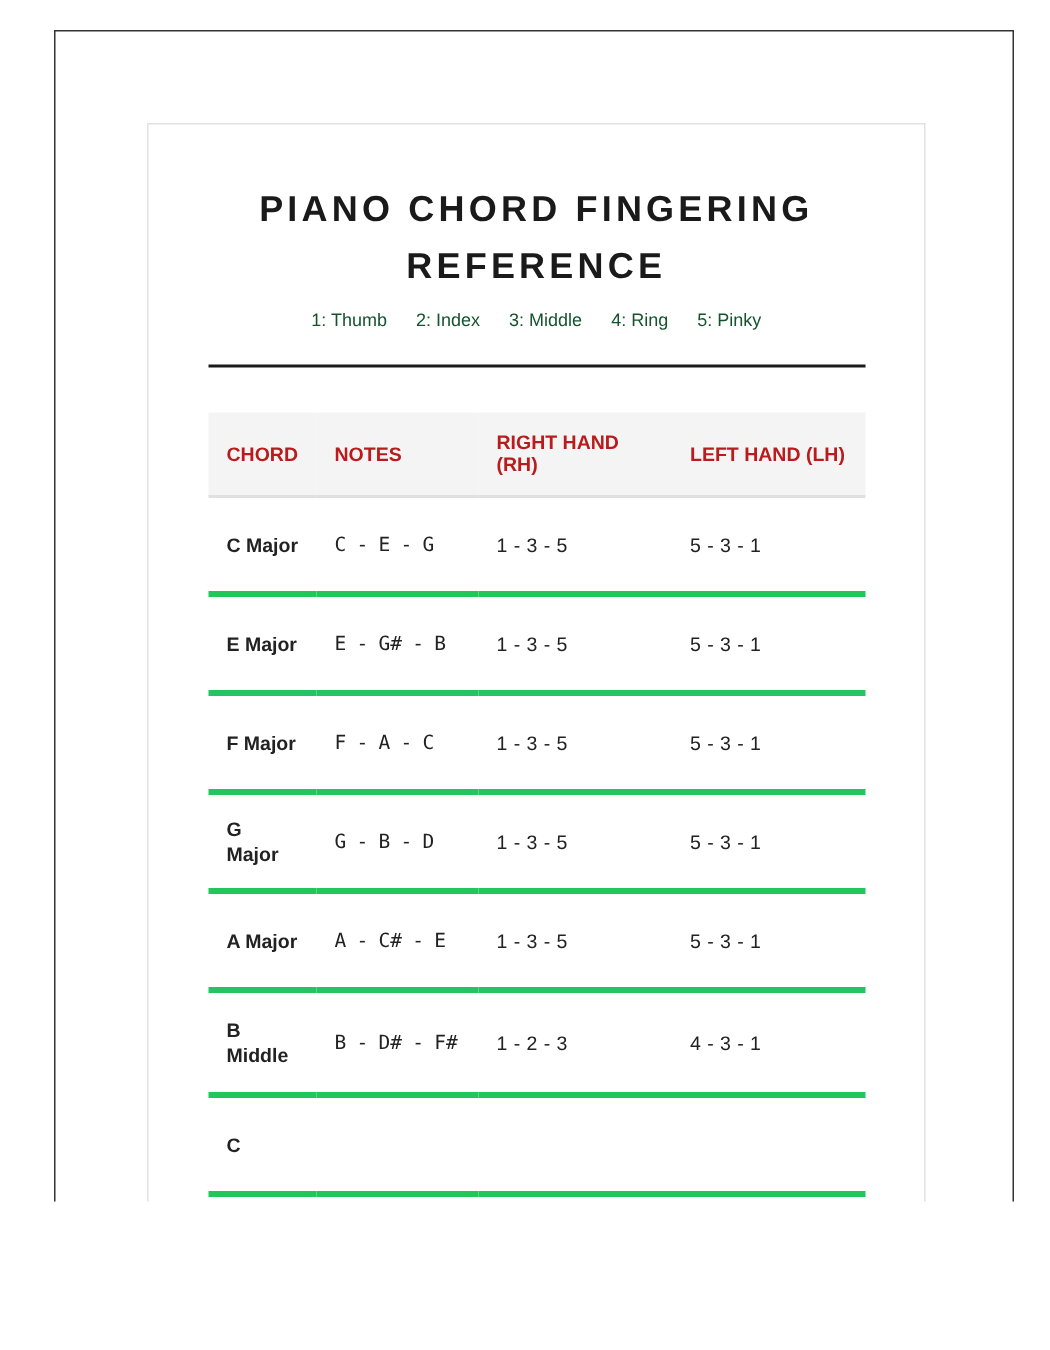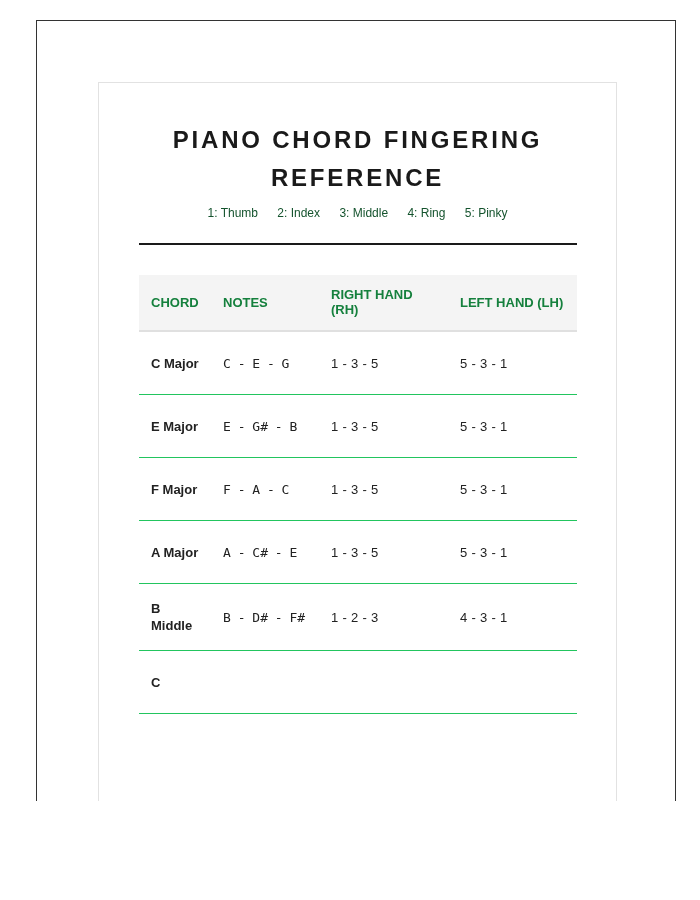--- a/index.html
+++ b/index.html
@@ -72,28 +72,28 @@
       width: 438px;
       border-collapse: collapse;
       table-layout: fixed;
     }
     table.chords thead th {
       background: #f4f4f4;
       border-bottom: 2px solid #e0e0e0;
       text-align: left;
       font-size: 13px;
       font-weight: bold;
-      color: #15803d;
+      color: #b91c1c;
       padding: 11px 12px 12px 12px;
       height: 32px;
       line-height: 15px;
       vertical-align: middle;
     }
     table.chords tbody td {
-      border-bottom: 1px solid #22c55e;
+      border-bottom: 4px solid #22c55e;
       padding: 0 12px;
       height: 62px;
       vertical-align: middle;
       font-size: 13px;
       color: #222222;
       line-height: 17px;
     }
     td.chord-name {
       color: #d4a92a;
       font-weight: bold;
@@ -159,20 +159,26 @@
             <td class="rh">1 - 3 - 5</td>
             <td class="lh">5 - 3 - 1</td>
           </tr>
           <tr>
             <td class="chord-name">F Major</td>
             <td class="notes">F - A - C</td>
             <td class="rh">1 - 3 - 5</td>
             <td class="lh">5 - 3 - 1</td>
           </tr>
           <tr>
+            <td class="chord-name">G Major</td>
+            <td class="notes">G - B - D</td>
+            <td class="rh">1 - 3 - 5</td>
+            <td class="lh">5 - 3 - 1</td>
+          </tr>
+          <tr>
             <td class="chord-name">A Major</td>
             <td class="notes">A - C# - E</td>
             <td class="rh">1 - 3 - 5</td>
             <td class="lh">5 - 3 - 1</td>
           </tr>
           <tr class="tall">
             <td class="chord-name">B Middle</td>
             <td class="notes">B - D# - F#</td>
             <td class="rh">1 - 2 - 3</td>
             <td class="lh">4 - 3 - 1</td>

